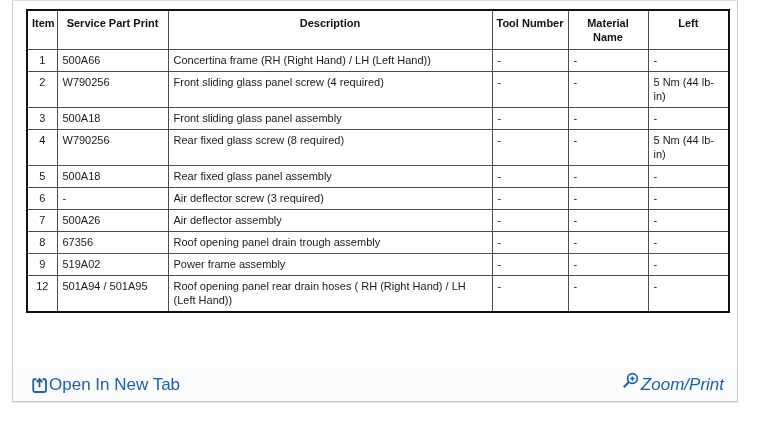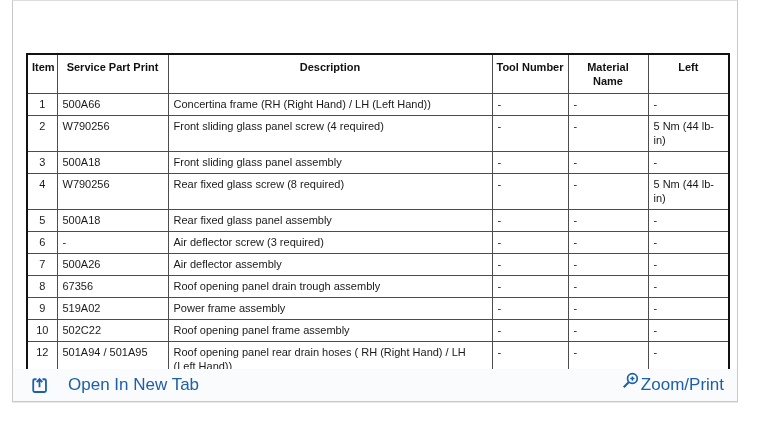--- a/index.html
+++ b/index.html
@@ -10,21 +10,21 @@
   }
   .panel {
     position: absolute;
     left: 12px; top: 0;
     width: 726px; height: 402px;
     background: #ffffff;
     border: 1px solid #c9c9c9;
     border-top-color: #dddddd;
     box-shadow: 0 1px 0 #e9e9e9;
   }
-  .table-wrap { padding: 8px 0 0 13px; margin-top: 44px; }
+  .table-wrap { padding: 8px 0 0 13px; }
   table.parts {
     border-collapse: collapse;
     table-layout: fixed;
     width: 702px;
     border: 2px solid #111111;
     font-size: 11px;
     color: #1a1a1a;
     background: #ffffff;
   }
   table.parts th, table.parts td {
@@ -47,29 +47,29 @@
     height: 32px;
     background: #fafbfc;
     display: flex;
     align-items: center;
     justify-content: space-between;
     padding: 0 13px 0 18px;
   }
   .link {
     display: inline-flex;
     align-items: center;
-    gap: 20px;
+    gap: 1px;
     color: #1d5fa8;
     font-size: 17px;
     text-decoration: none;
     cursor: pointer;
     white-space: nowrap;
   }
   .link .icon { display: inline-flex; align-items: center; }
-  .link.zoom-link { gap: 1px; }
+  .link.zoom-link { gap: 1px; font-style: italic; }
   .link.zoom-link .icon { position: relative; top: -4px; }
 </style>
 </head>
 <body>
 
 <div class="panel">
 
   <div class="table-wrap">
     <table class="parts">
       <colgroup>
@@ -157,28 +157,20 @@
           </tr>
           <tr>
             <td class="c-item">9</td>
             <td class="c-part">519A02</td>
             <td class="c-desc">Power frame assembly</td>
             <td class="c-tool">-</td>
             <td class="c-material">-</td>
             <td class="c-notes">-</td>
           </tr>
           <tr>
-            <td class="c-item">10</td>
-            <td class="c-part">502C22</td>
-            <td class="c-desc">Roof opening panel frame assembly</td>
-            <td class="c-tool">-</td>
-            <td class="c-material">-</td>
-            <td class="c-notes">-</td>
-          </tr>
-          <tr>
             <td class="c-item">12</td>
             <td class="c-part">501A94 / 501A95</td>
             <td class="c-desc">Roof opening panel rear drain hoses ( RH (Right Hand) / LH (Left Hand))</td>
             <td class="c-tool">-</td>
             <td class="c-material">-</td>
             <td class="c-notes">-</td>
           </tr>
         </tbody>
     </table>
   </div>

